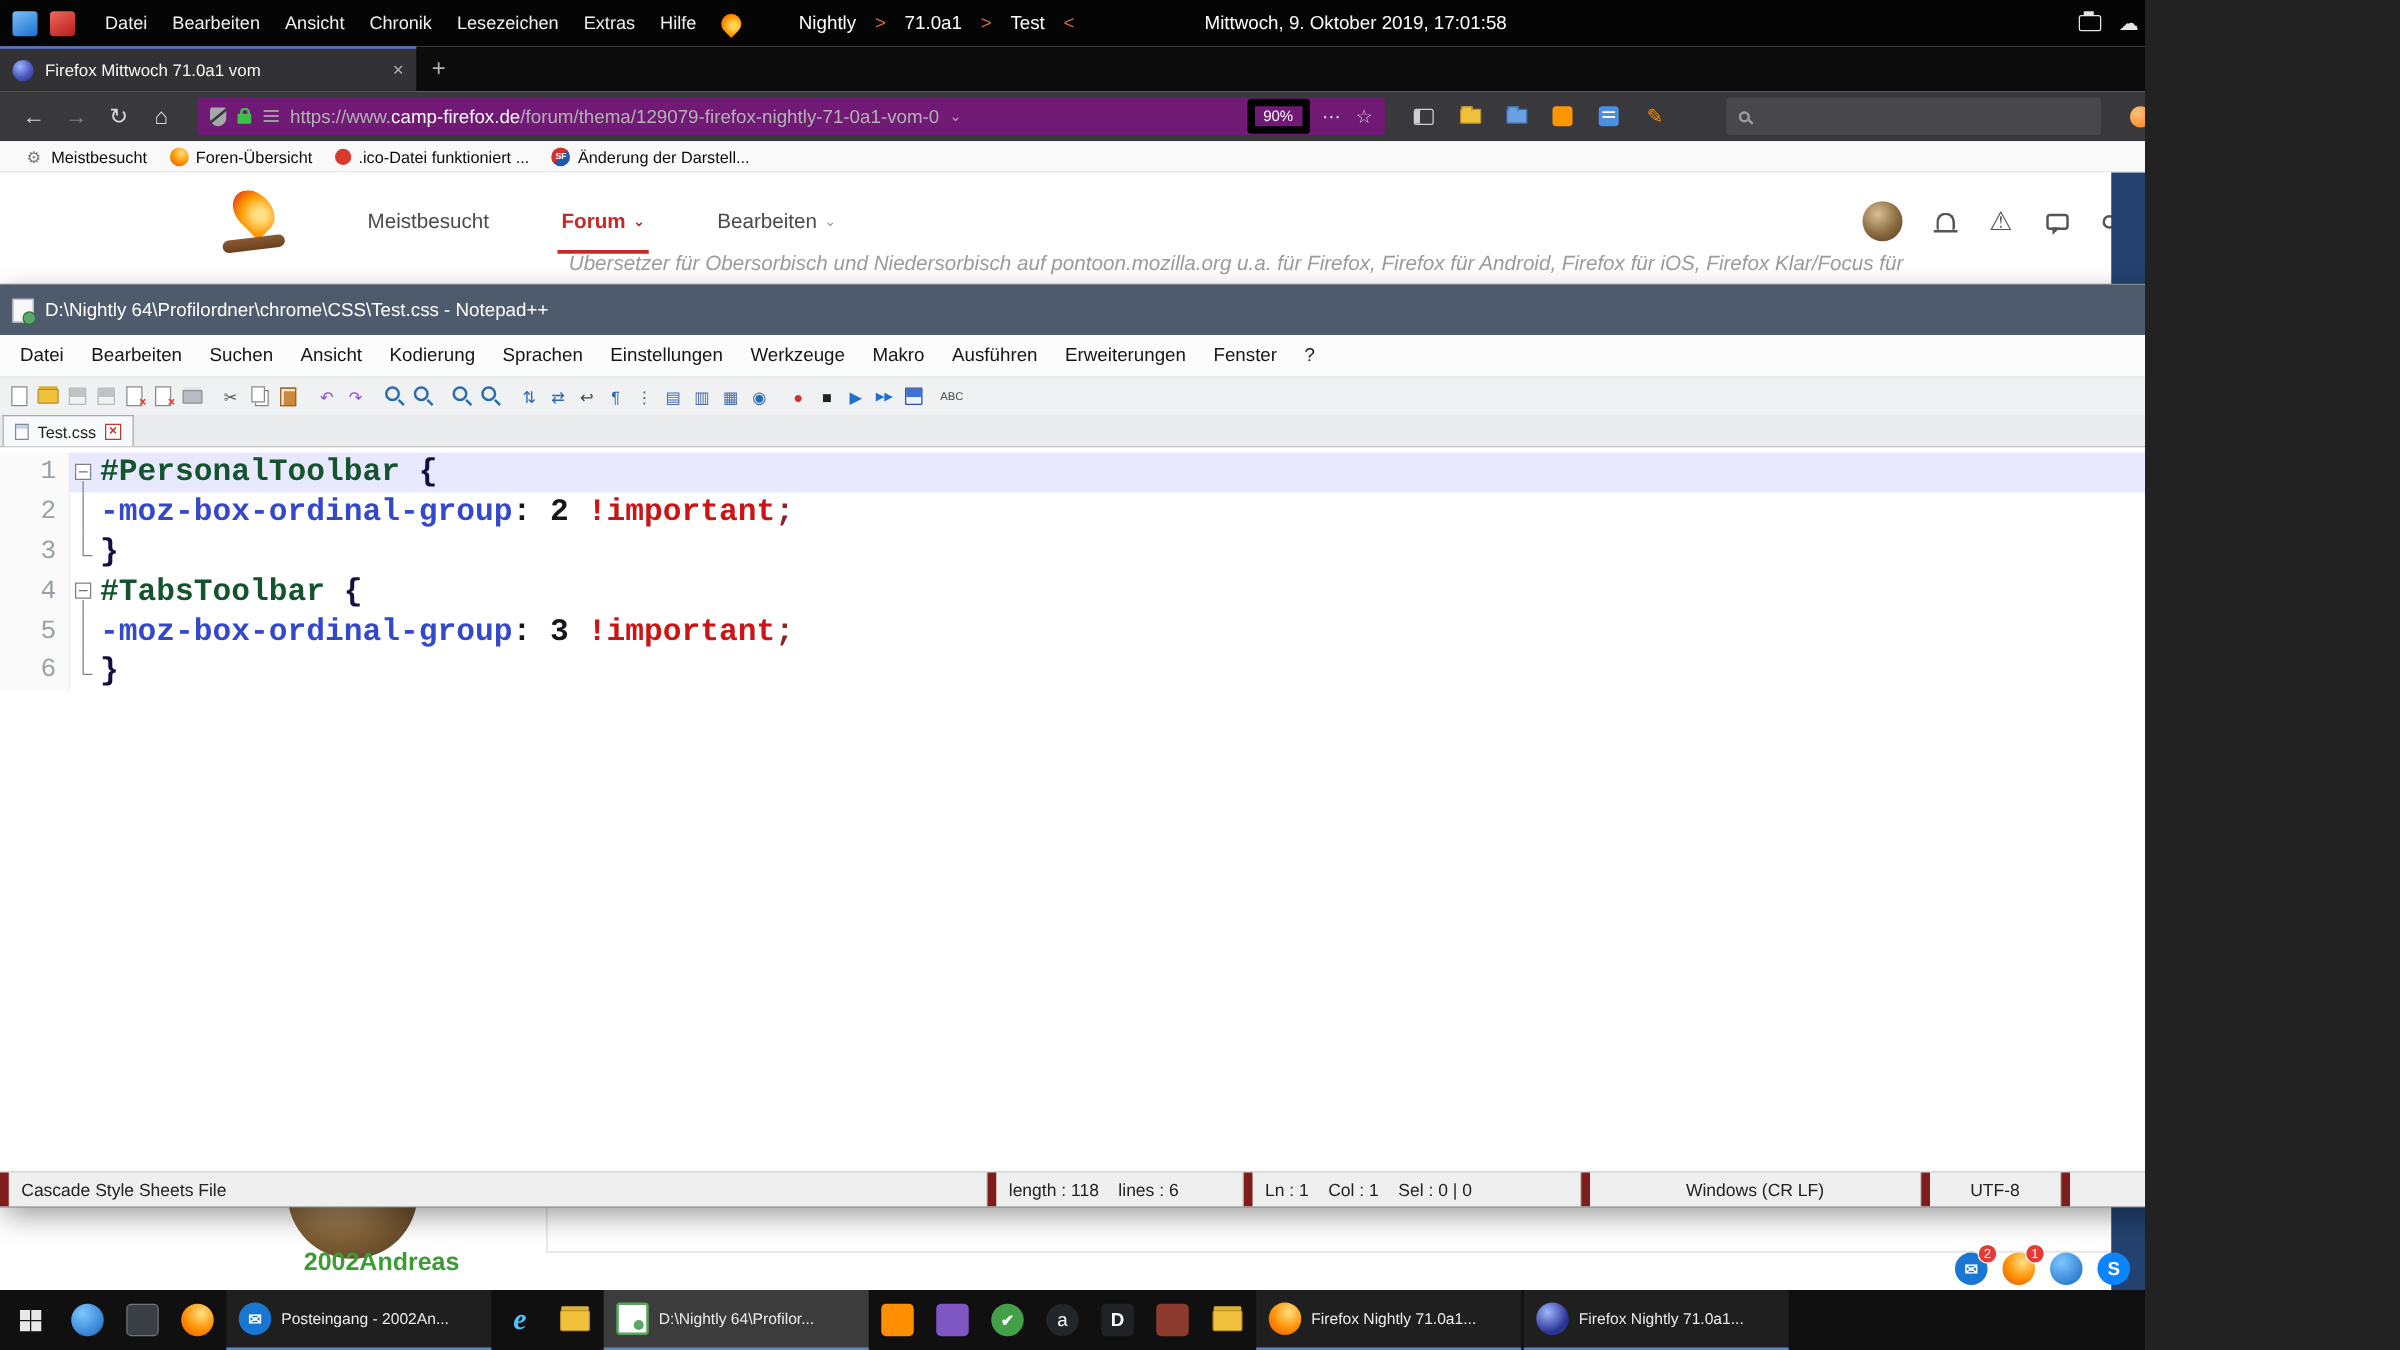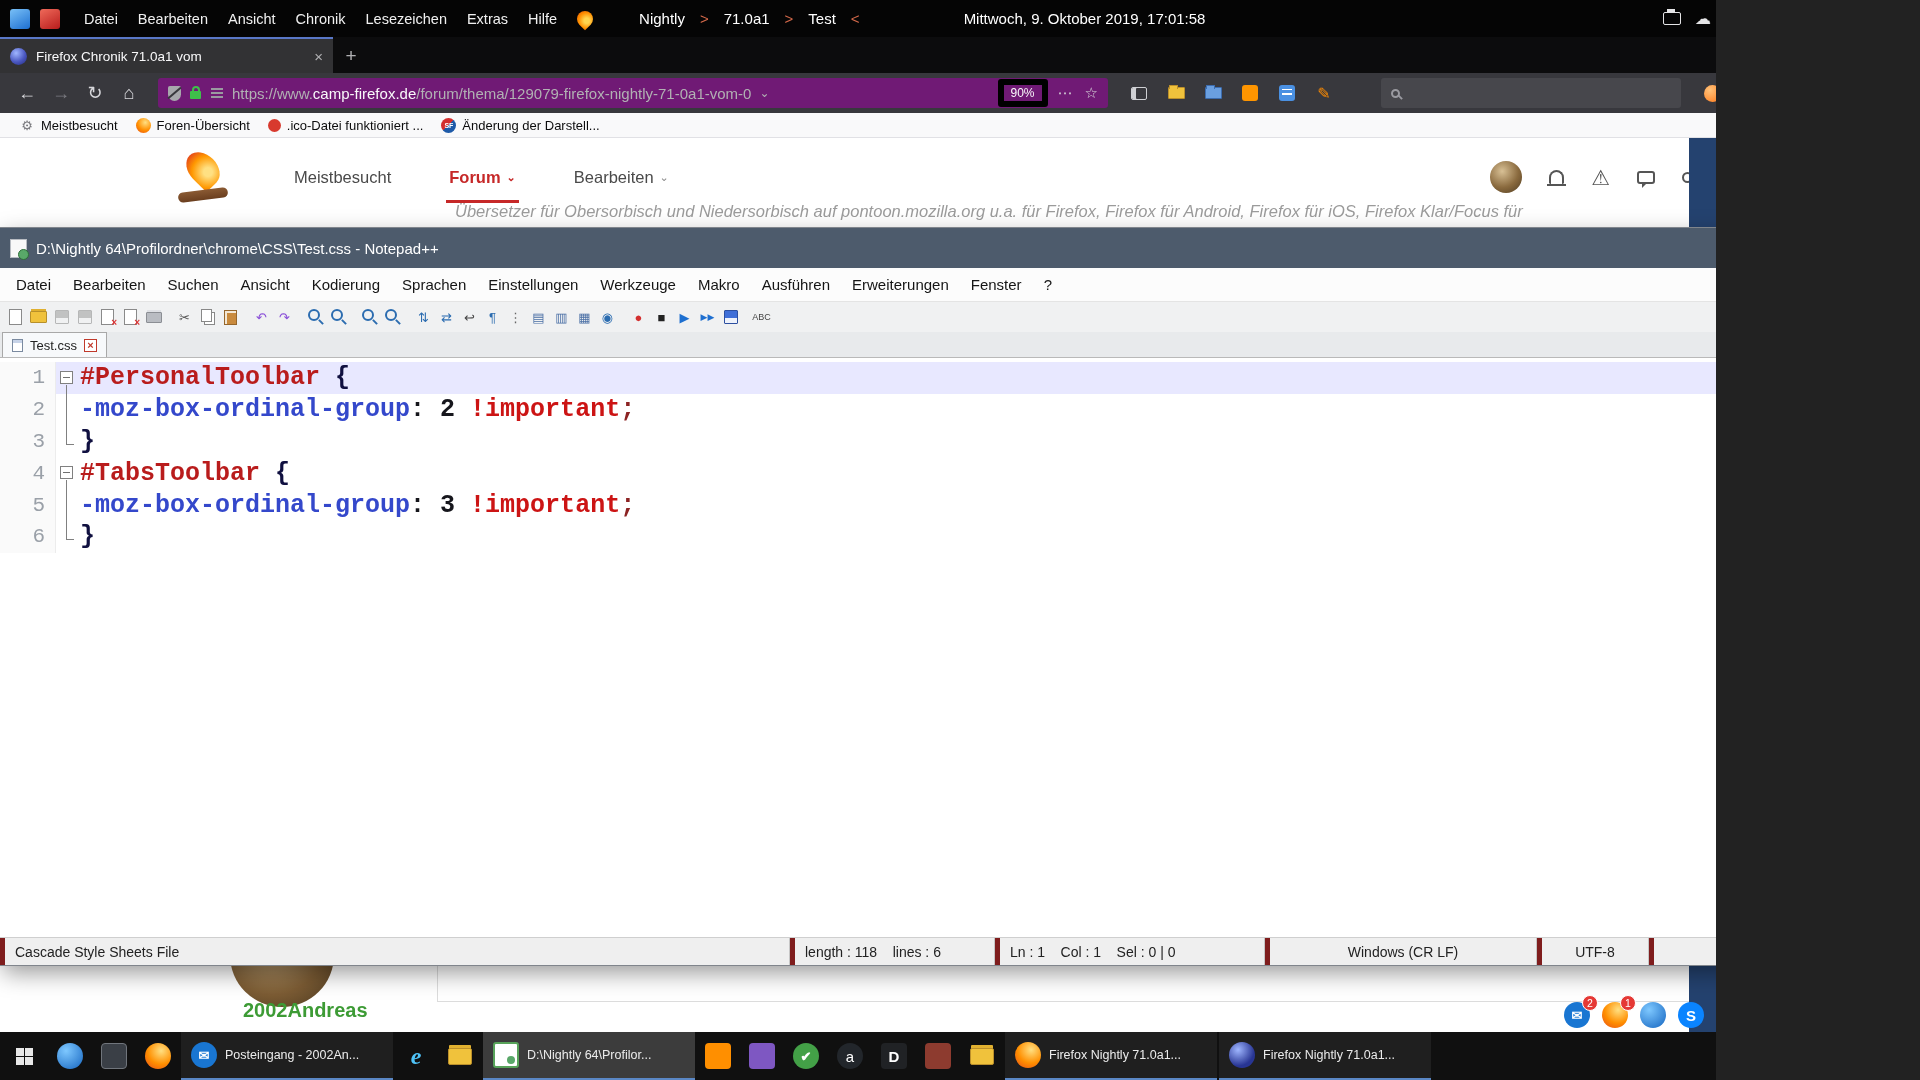--- a/index.html
+++ b/index.html
@@ -173,33 +173,33 @@
   .fold{width:24px;flex:0 0 auto;height:100%;position:relative;}
   .ctext{flex:1;height:100%;display:flex;align-items:center;white-space:pre;font-size:25px;font-weight:bold;}
   .code-row.cur .fold,.code-row.cur .ctext{background:#e8e8ff;}
   .f-box::before{content:'';position:absolute;left:4px;top:50%;margin-top:-7px;width:13px;height:13px;
      background-color:#fff;background-image:linear-gradient(#707070,#707070);background-size:7px 1px;
      background-position:center;background-repeat:no-repeat;border:1px solid #808080;box-sizing:border-box;}
   .f-box::after{content:'';position:absolute;left:10px;top:calc(50% + 7px);bottom:0;width:1px;background:#808080;}
   .f-line::before{content:'';position:absolute;left:10px;top:0;bottom:0;width:1px;background:#808080;}
   .f-end::before{content:'';position:absolute;left:10px;top:0;height:58%;width:1px;background:#808080;}
   .f-end::after{content:'';position:absolute;left:10px;top:58%;width:8px;height:1px;background:#808080;}
-  .t-sel{color:#b91c1c;}
+  .t-sel{color:#14532d;}
   .t-br{color:#101040;}
   .t-prop{color:#3448cb;}
   .t-pl{color:#16161c;}
   .t-num{color:#16161c;}
   .t-imp{color:#cc1414;}
   .t-semi{color:#8c2323;}
   .ed-scroll{position:absolute;right:0;top:0;width:21px;bottom:0;background:#f3f3f3;border-left:1px solid #ddd;}
   .ed-arrow{position:absolute;left:0;width:21px;height:18px;color:#8a8a8a;font-size:9px;display:flex;align-items:center;justify-content:center;}
   .ed-arrow.up{top:0;} .ed-arrow.down{bottom:0;}
   .npp-status{position:absolute;left:0;right:0;bottom:0;height:28px;background:#efefef;border-top:1px solid #cfcfcf;
               display:flex;font-size:14px;color:#222;}
-  .st{display:flex;align-items:center;padding:0 10px;border-left:5px solid #7f1d1d;border-right:1px solid #c6c6c6;white-space:pre;text-align:center;}
+  .st{display:flex;align-items:center;padding:0 10px;border-left:7px solid #7f1d1d;border-right:1px solid #c6c6c6;white-space:pre;text-align:center;}
   .st-doc{width:790px;} .st-len{width:205px;} .st-pos{width:270px;} .st-eol{width:272px;justify-content:center;}
   .st-enc{width:112px;justify-content:center;} .st-gap{flex:1;border-right:none;} .st-ins{width:50px;justify-content:center;}
 
   
   .tray-pop{position:absolute;right:12px;bottom:52px;display:flex;align-items:flex-end;gap:12px;}
   .tray-ico{position:relative;}
   .badge{position:absolute;top:-7px;right:-8px;min-width:16px;height:16px;border-radius:8px;background:#e53935;
          color:#fff;font-size:10.5px;display:flex;align-items:center;justify-content:center;padding:0 3px;border:1px solid #fff;}
   .taskbar{position:absolute;left:0;bottom:0;width:1920px;height:48px;background:#101010;display:flex;align-items:stretch;color:#e8e8e8;}
   .tk-start{width:48px;display:flex;align-items:center;justify-content:center;}
@@ -276,21 +276,21 @@
       <span class="mb-caret" data-interactable="true">⌄</span>
       <div class="winctl" data-interactable="true">—</div>
       <div class="winctl" data-interactable="true">□</div>
       <div class="winctl" data-interactable="true">×</div>
     </div>
   </header>
 
   <div class="ff-tabbar" data-interactable="false">
     <div class="ff-tab" data-interactable="true">
       <span class="tab-fav" data-interactable="false"></span>
-      <span class="tab-title" data-interactable="false">Firefox Chronik 71.0a1 vom</span>
+      <span class="tab-title" data-interactable="false">Firefox Mittwoch 71.0a1 vom</span>
       <span class="tab-close" data-interactable="true">×</span>
     </div>
     <div class="newtab" data-interactable="true">+</div>
   </div>
 
   <div class="ff-navbar" data-interactable="false">
     <div class="nav-btn" data-interactable="true">←</div>
     <div class="nav-btn dim" data-interactable="true">→</div>
     <div class="nav-btn" data-interactable="true">↻</div>
     <div class="nav-btn" data-interactable="true">⌂</div>

